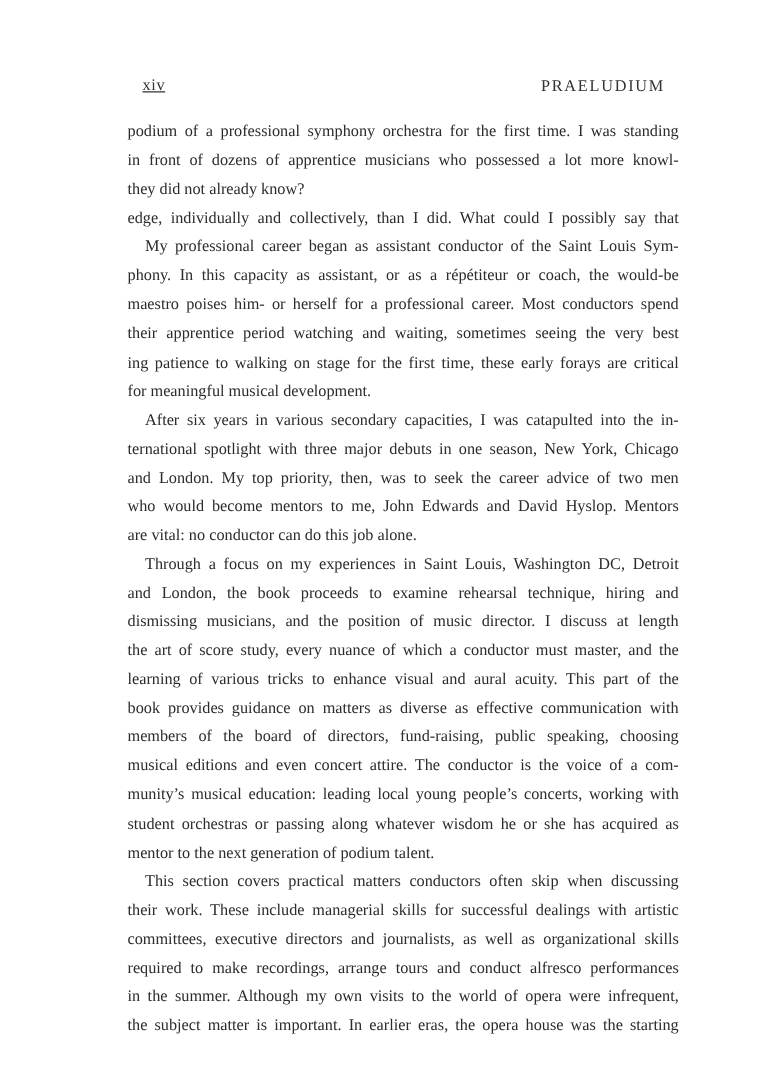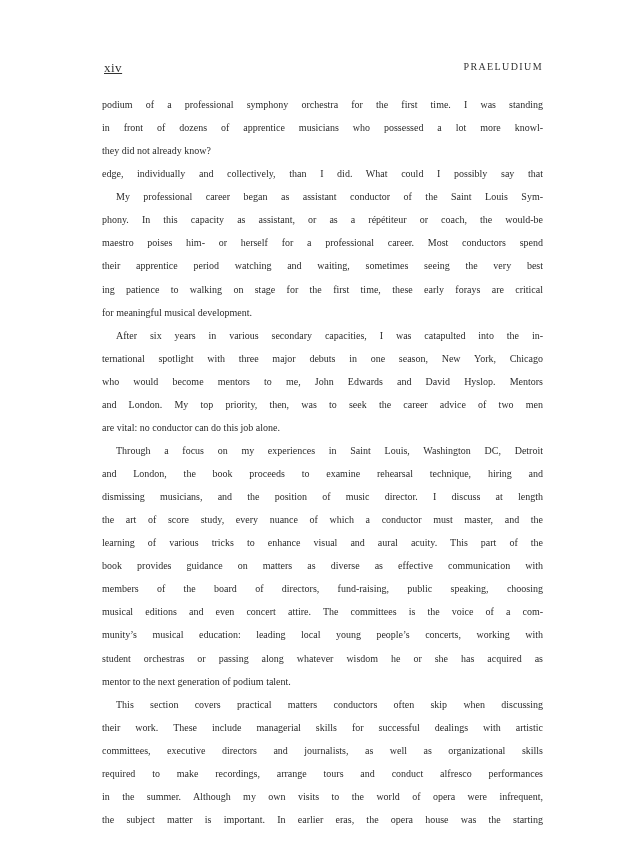--- a/index.html
+++ b/index.html
@@ -6,25 +6,25 @@
     body {
       width: 623px; height: 864px; background: #ffffff; overflow: hidden;
       font-family: "Liberation Serif", "DejaVu Serif", serif; color: #2b2b2b;
       position: relative;
     }
     .page { position: absolute; left: 102px; top: 0; width: 441px; }
     .running-head {
       position: absolute; top: 60px; left: 0; width: 441px; height: 20px;
       font-size: 13px; color: #333;
     }
-    .folio { position: absolute; left: 2px; top: 0; letter-spacing: 0.5px; text-decoration: underline; }
-    .chapter { position: absolute; right: 0; top: 1px; font-size: 10px; letter-spacing: 1.4px; }
+    .folio { position: absolute; left: 12px; top: 0; letter-spacing: 0.5px; text-decoration: underline; }
+    .chapter { position: absolute; right: 11px; top: 1px; font-size: 13px; letter-spacing: 1.4px; }
     .body-text {
       position: absolute; top: 93px; left: 0; width: 441px;
-      font-size: 10px; line-height: 23.07px;
+      font-size: 13px; line-height: 23.07px;
     }
     .line {
       display: block; white-space: nowrap; text-align: justify;
       text-align-last: justify; height: 23.07px; overflow: visible;
     }
     .line.last { text-align-last: left; }
     .line.indent { text-indent: 14px; }
   </style>
 </head>
 <body>
@@ -40,31 +40,31 @@
       <span class="line last">they did not already know?</span>
       <span class="line">edge, individually and collectively, than I did. What could I possibly say that</span>
       <span class="line indent">My professional career began as assistant conductor of the Saint Louis Sym-</span>
       <span class="line">phony. In this capacity as assistant, or as a répétiteur or coach, the would-be</span>
       <span class="line">maestro poises him- or herself for a professional career. Most conductors spend</span>
       <span class="line">their apprentice period watching and waiting, sometimes seeing the very best</span>
       <span class="line">ing patience to walking on stage for the first time, these early forays are critical</span>
       <span class="line last">for meaningful musical development.</span>
       <span class="line indent">After six years in various secondary capacities, I was catapulted into the in-</span>
       <span class="line">ternational spotlight with three major debuts in one season, New York, Chicago</span>
+      <span class="line">and London. My top priority, then, was to seek the career advice of two men</span>
       <span class="line">who would become mentors to me, John Edwards and David Hyslop. Mentors</span>
-      <span class="line">and London. My top priority, then, was to seek the career advice of two men</span>
       <span class="line last">are vital: no conductor can do this job alone.</span>
       <span class="line indent">Through a focus on my experiences in Saint Louis, Washington DC, Detroit</span>
       <span class="line">and London, the book proceeds to examine rehearsal technique, hiring and</span>
       <span class="line">dismissing musicians, and the position of music director. I discuss at length</span>
       <span class="line">the art of score study, every nuance of which a conductor must master, and the</span>
       <span class="line">learning of various tricks to enhance visual and aural acuity. This part of the</span>
       <span class="line">book provides guidance on matters as diverse as effective communication with</span>
       <span class="line">members of the board of directors, fund-raising, public speaking, choosing</span>
-      <span class="line">musical editions and even concert attire. The committees is the voice of a com-</span>
+      <span class="line">musical editions and even concert attire. The conductor is the voice of a com-</span>
       <span class="line">munity’s musical education: leading local young people’s concerts, working with</span>
       <span class="line">student orchestras or passing along whatever wisdom he or she has acquired as</span>
       <span class="line last">mentor to the next generation of podium talent.</span>
       <span class="line indent">This section covers practical matters conductors often skip when discussing</span>
       <span class="line">their work. These include managerial skills for successful dealings with artistic</span>
       <span class="line">committees, executive directors and journalists, as well as organizational skills</span>
       <span class="line">required to make recordings, arrange tours and conduct alfresco performances</span>
       <span class="line">in the summer. Although my own visits to the world of opera were infrequent,</span>
       <span class="line">the subject matter is important. In earlier eras, the opera house was the starting</span>
     </div>

